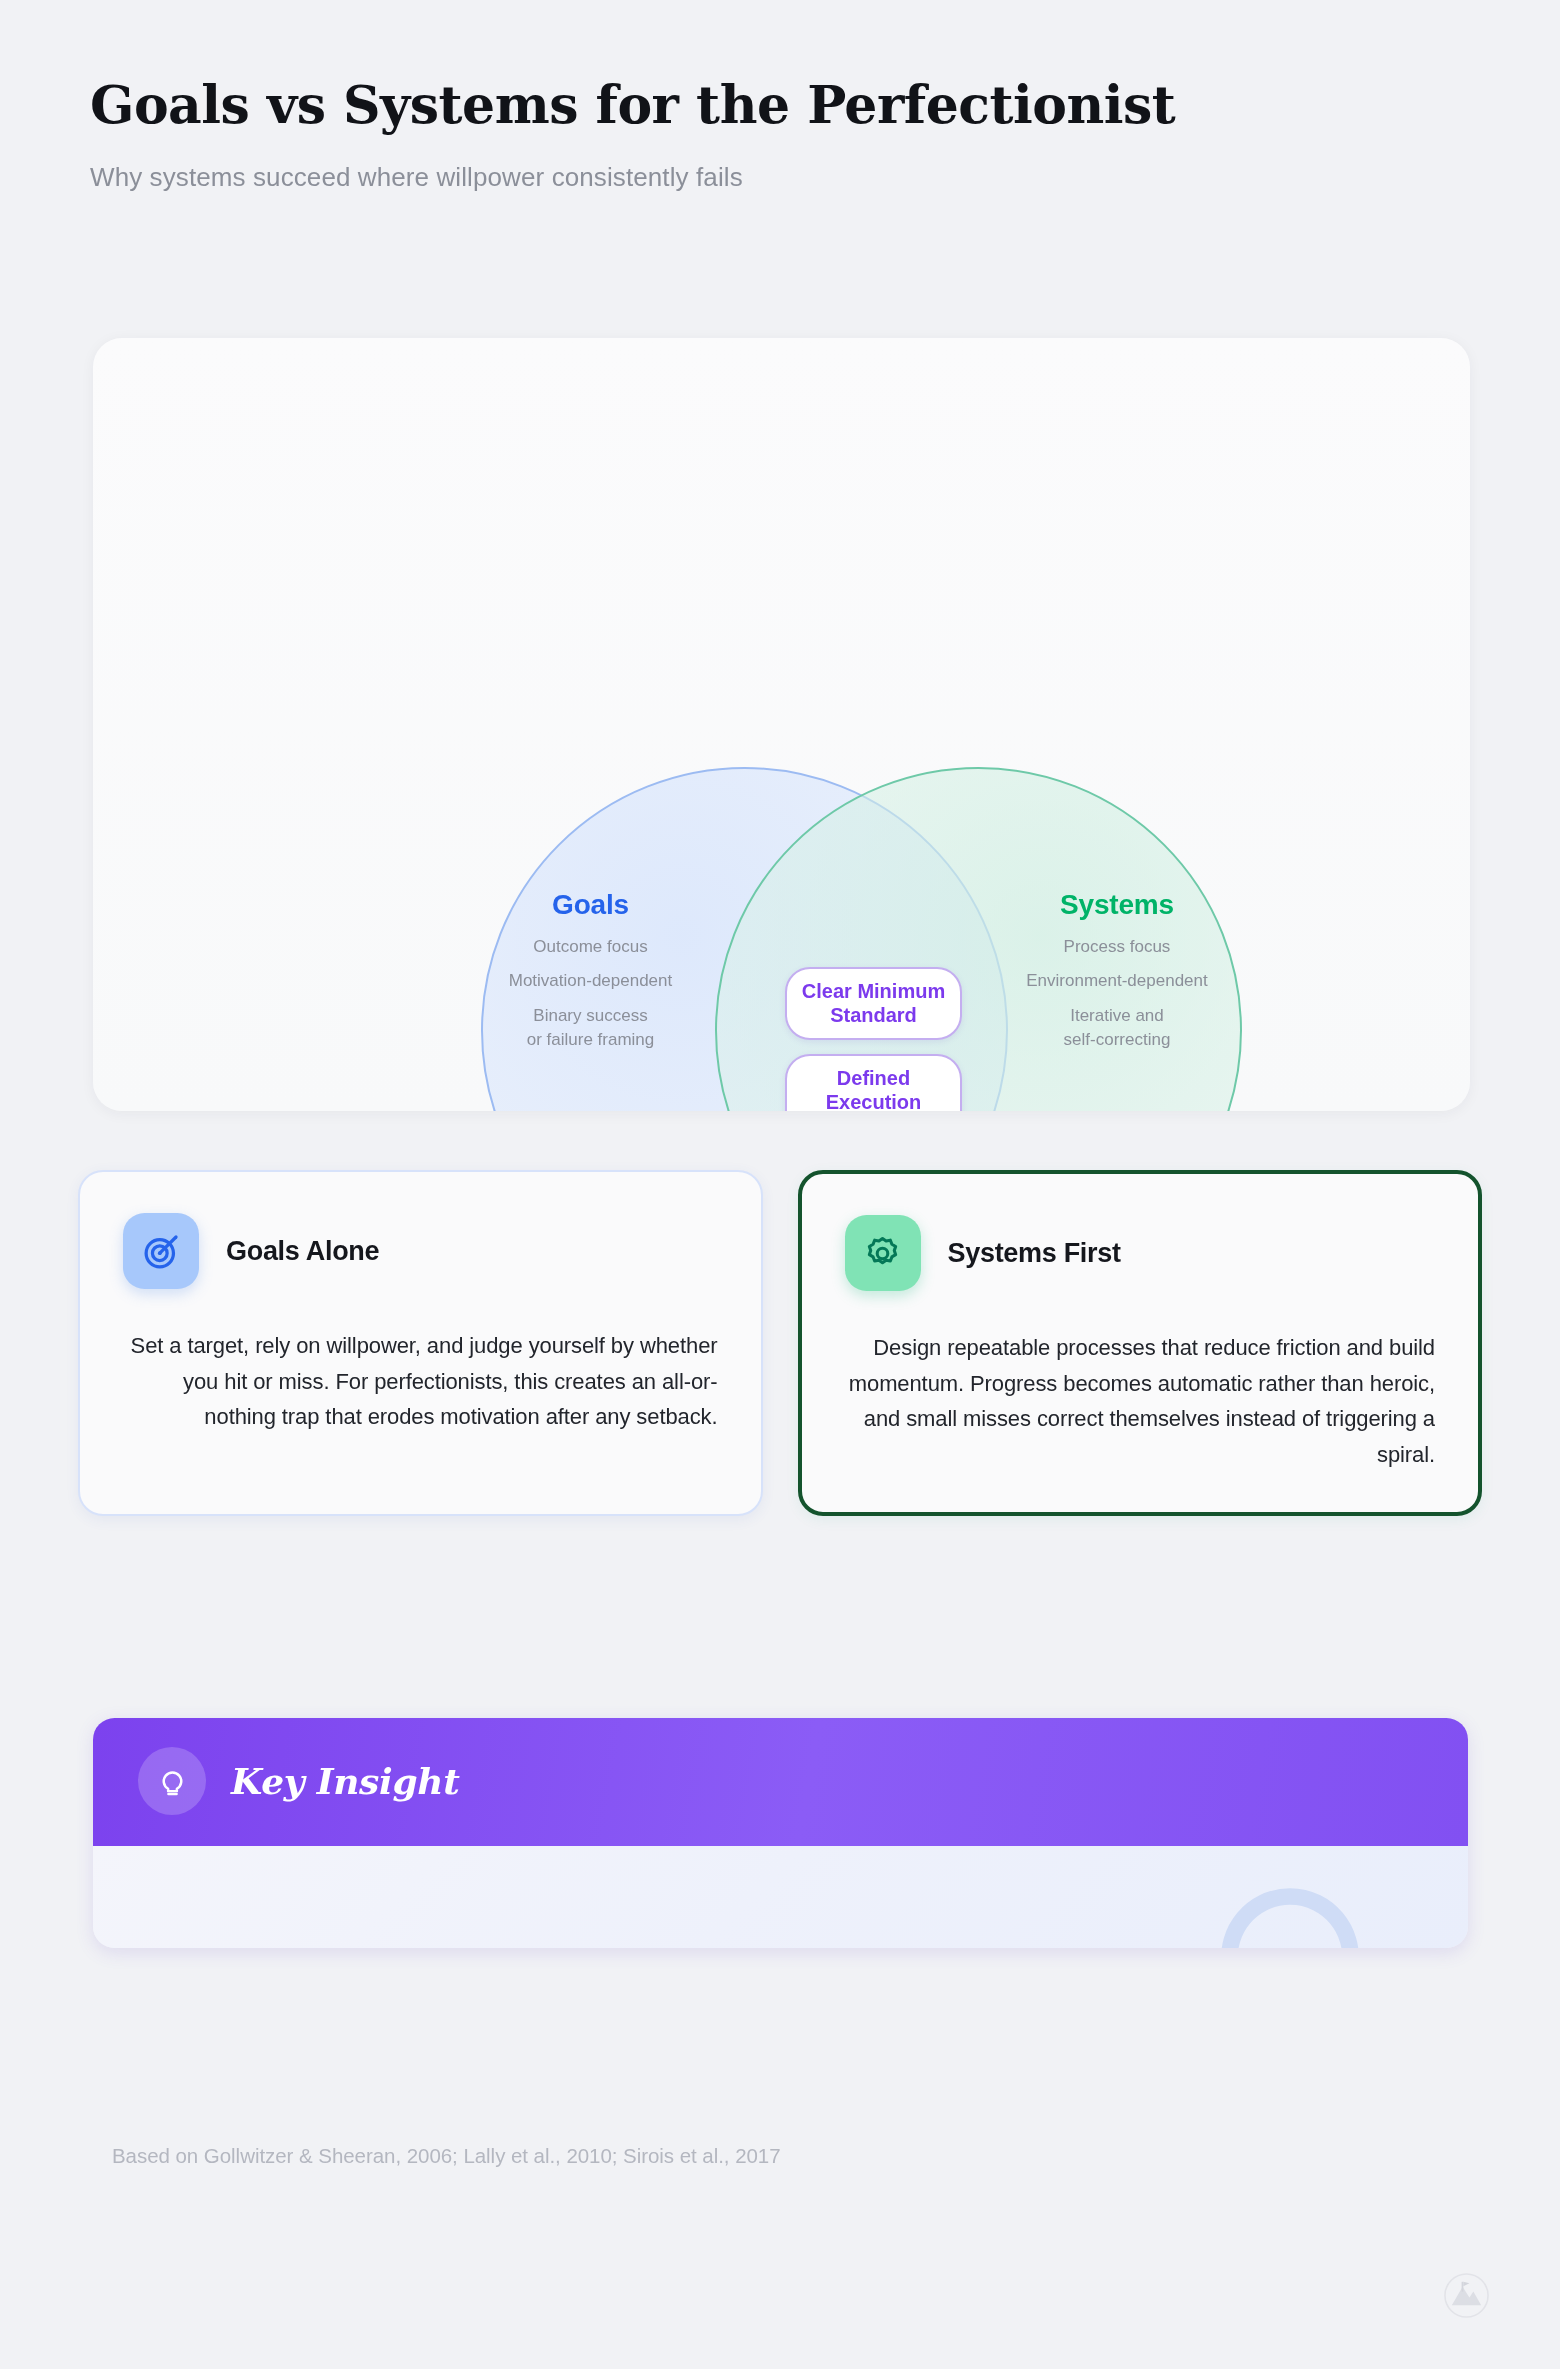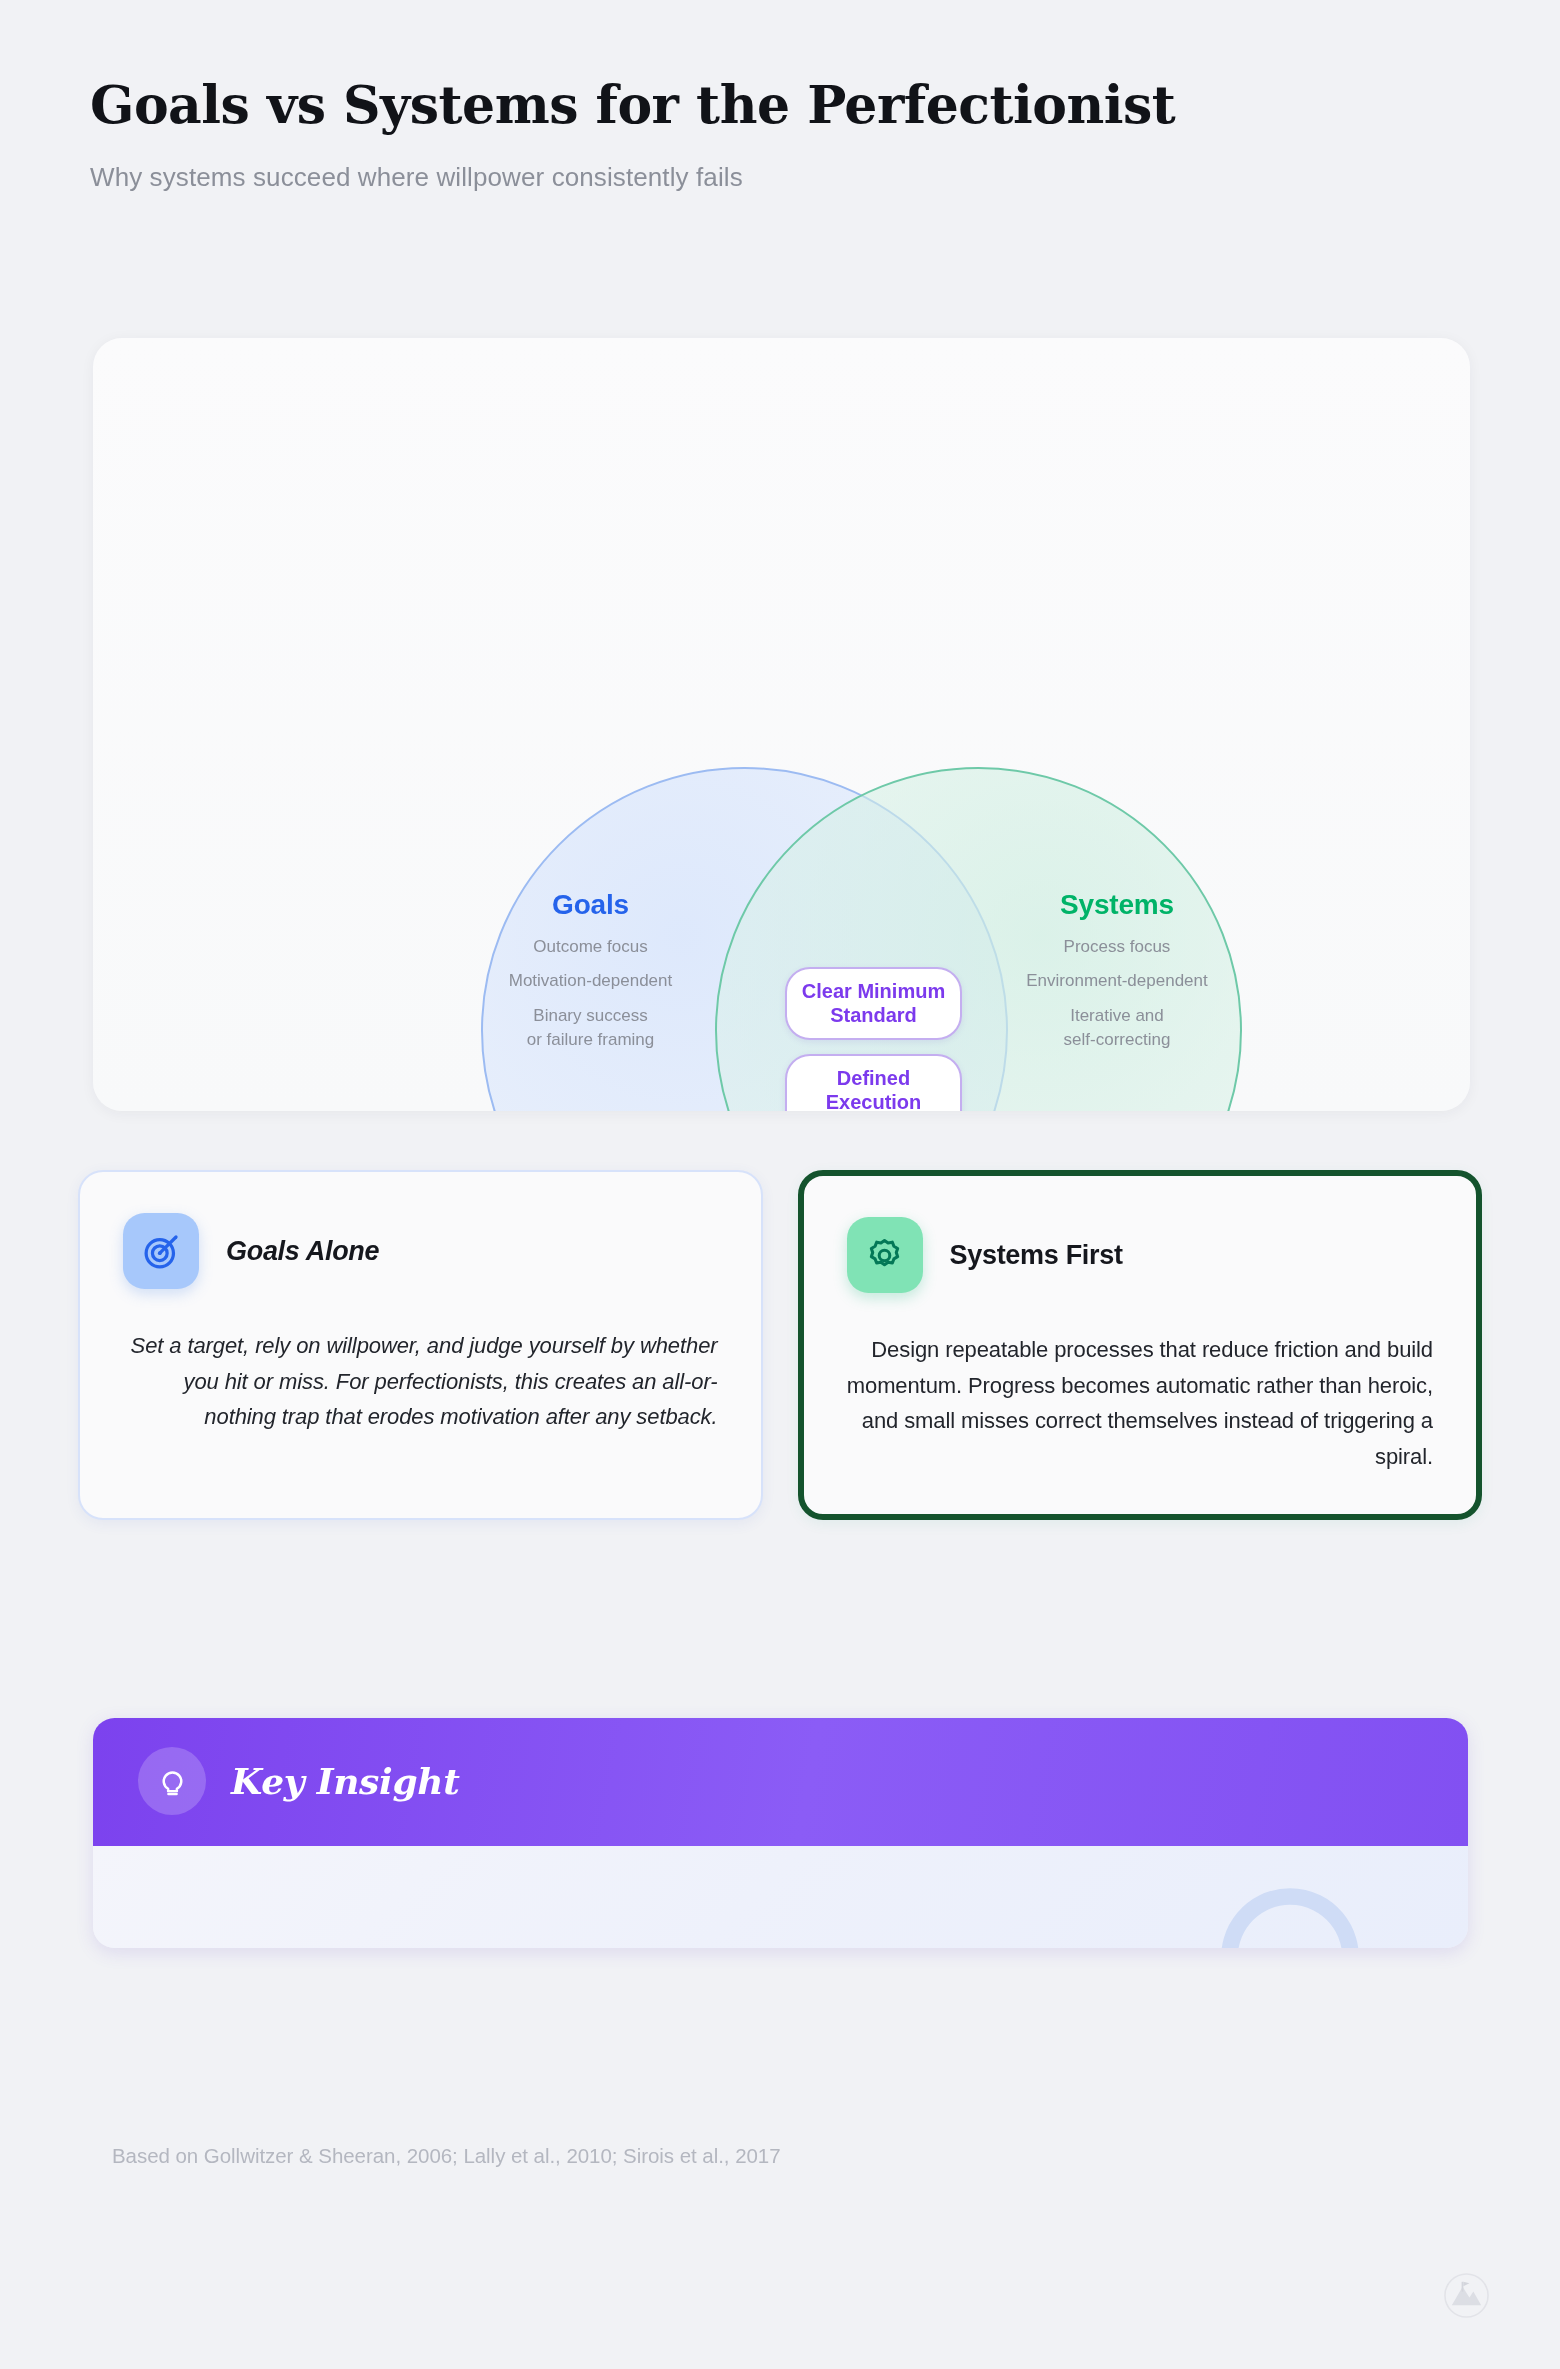--- a/index.html
+++ b/index.html
@@ -127,24 +127,23 @@
   .fcard {
     width: 685px;
     background: #fafafb;
     border-radius: 25px;
     padding: 41px 43px 39px 43px;
     position: relative;
   }
   .fcard.goals-card {
     border: 2px solid #d7e2fa;
     box-shadow: 0 3.9px 13.7px rgba(60,90,190,0.07);
-    font-style: italic;
   }
   .fcard.systems-card {
-    border: 6px solid #14532d;
+    border: 4px solid #14532d;
     box-shadow: 0 3.9px 13.7px rgba(20,150,110,0.07);
   }
 
   .fcard-head { display: flex; align-items: center; gap: 27px; }
 
   .icon-tile {
     width: 76px; height: 76px;
     border-radius: 21.5px;
     display: flex; align-items: center; justify-content: center;
     flex: 0 0 auto;

